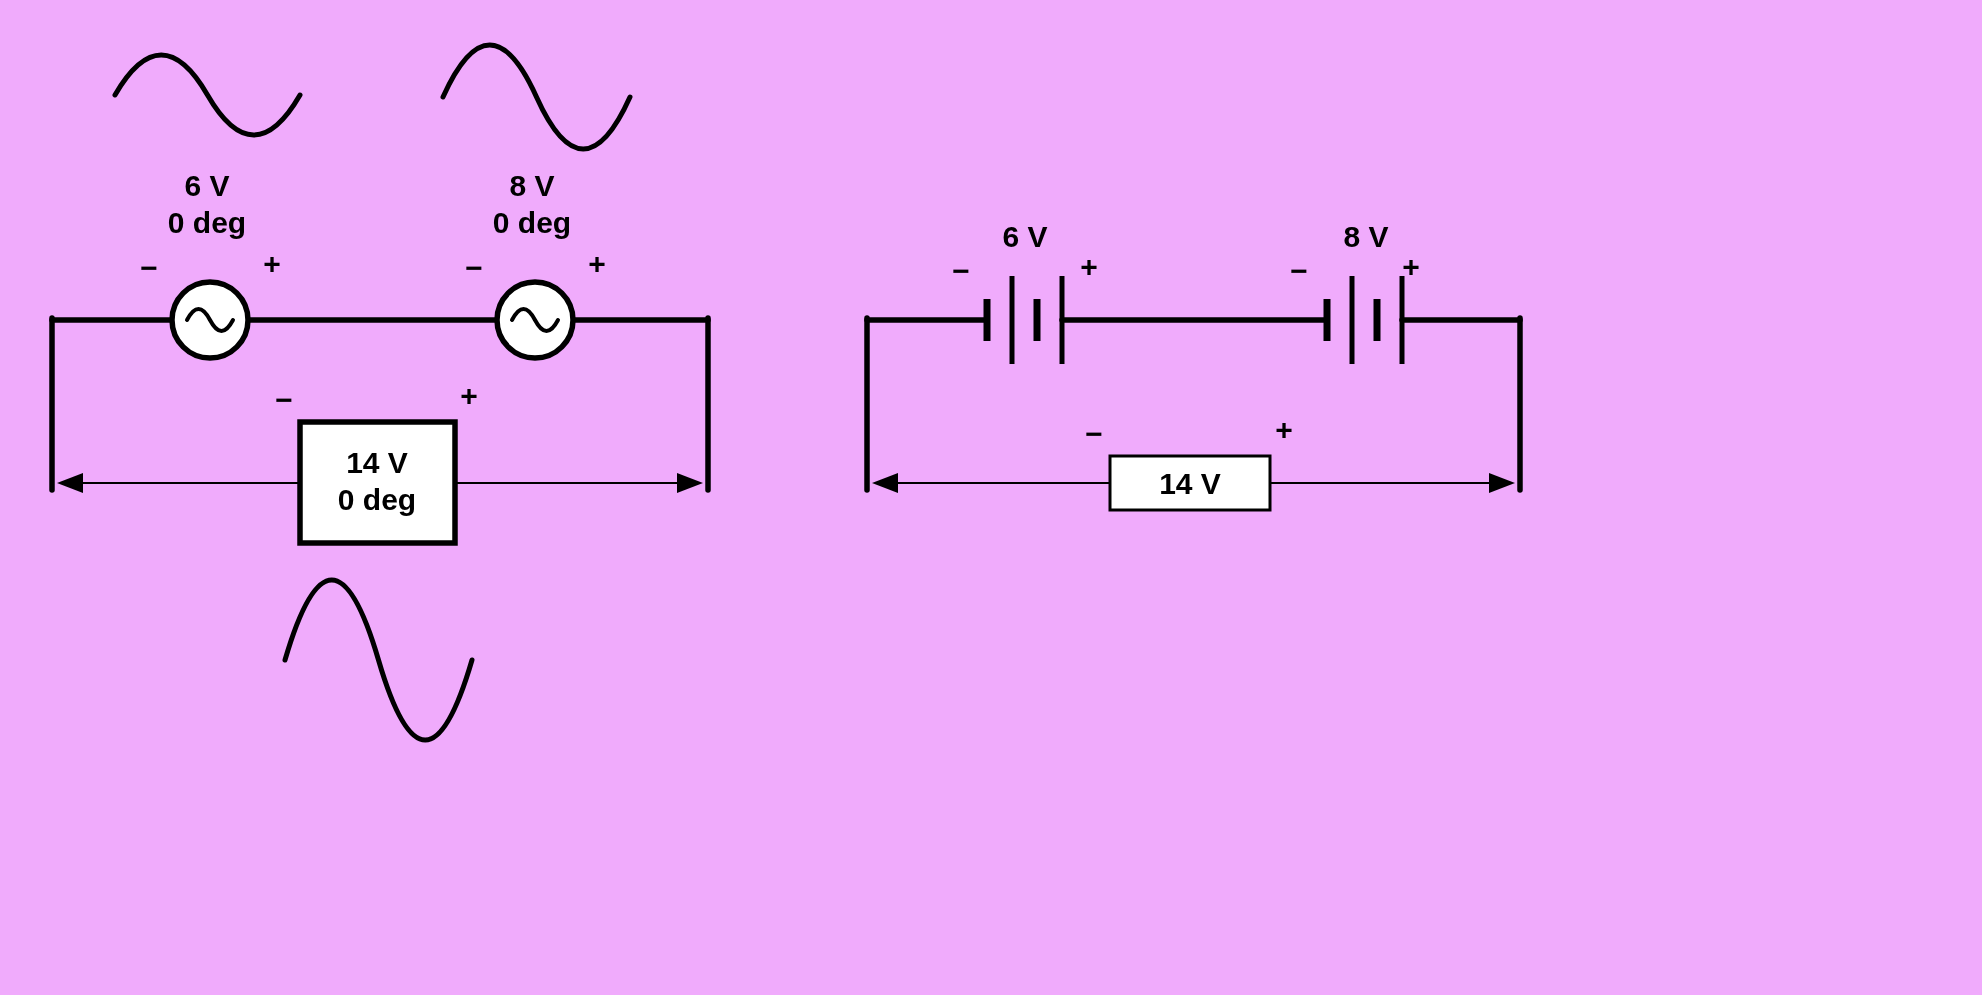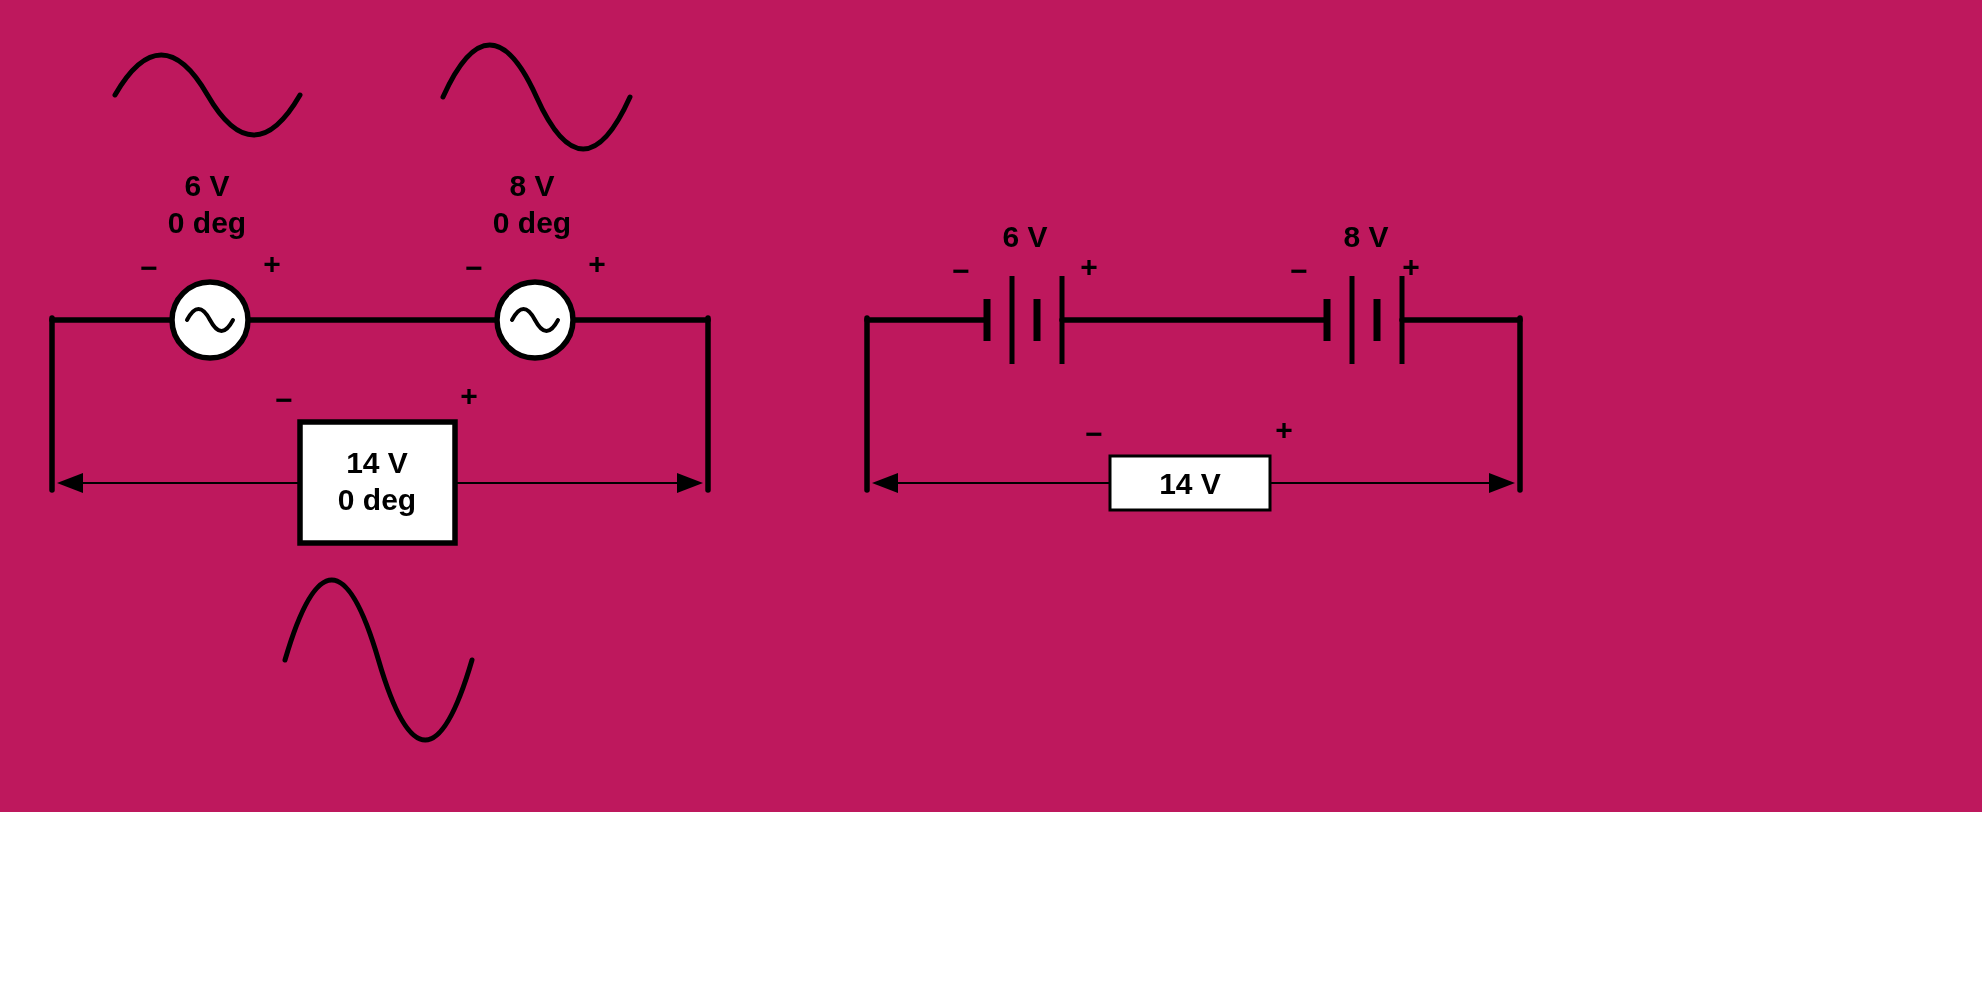--- a/index.html
+++ b/index.html
@@ -3,22 +3,22 @@
 <meta charset="utf-8">
 <style>
   html, body {
     margin: 0;
     padding: 0;
     background: #ffffff;
     font-family: "Liberation Sans", sans-serif;
   }
   .figure-canvas {
     width: 1982px;
-    height: 812px;
-    background: #be185d;
+    height: 995px;
+    background: #f0abfc;
     position: relative;
     overflow: hidden;
   }
   svg { display: block; }
   .wire   { stroke: #000000; stroke-width: 5.5; fill: none; stroke-linecap: round; }
   .thin   { stroke: #000000; stroke-width: 2;   fill: none; }
   .sine   { stroke: #000000; stroke-width: 5;   fill: none; stroke-linecap: round; }
   .sine-sm{ stroke: #000000; stroke-width: 4;   fill: none; stroke-linecap: round; }
   .plate-tall  { stroke: #000000; stroke-width: 5; fill: none; stroke-linecap: butt; }
   .plate-short { stroke: #000000; stroke-width: 7; fill: none; stroke-linecap: butt; }

